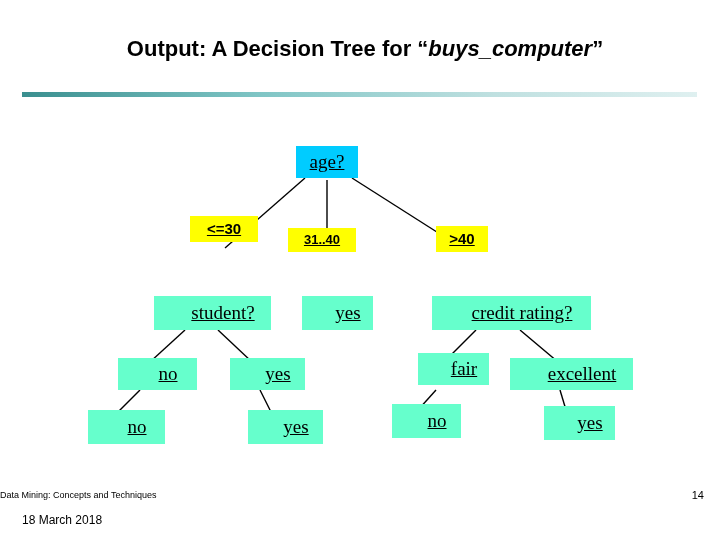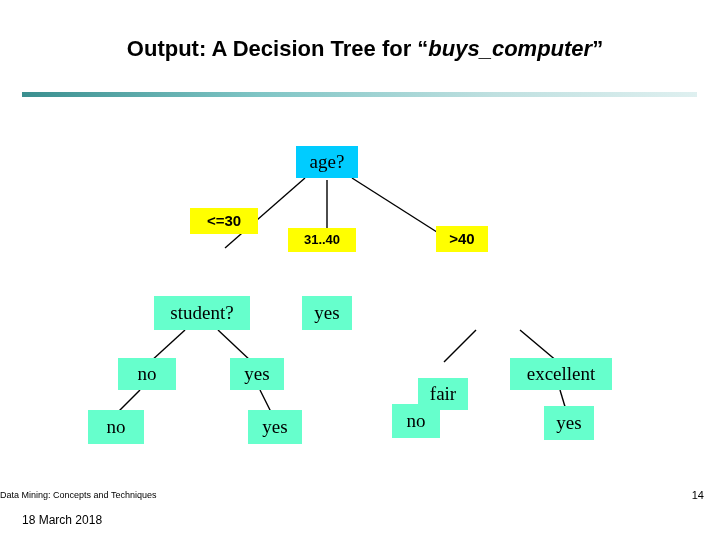--- a/index.html
+++ b/index.html
@@ -41,30 +41,32 @@
     height: 5px;
     background: linear-gradient(to right, #3a8f8f 0%, #7fc5c5 35%, #bfe0e0 70%, #dff0f0 100%);
   }
   .node {
     position: absolute;
     display: flex;
     align-items: center;
     justify-content: center;
     text-align: center;
     line-height: 1.05;
+    text-decoration: underline;
   }
   .node.cyan {
     background: #00ccff;
     color: #000000;
     font-size: 19px;
   }
   .node.green {
     background: #66ffcc;
     color: #000000;
     font-size: 19px;
+    padding-left: 21px;
   }
   .node.yellow {
     background: #ffff00;
     color: #000000;
     font-family: "Liberation Sans", sans-serif;
     font-weight: bold;
     font-size: 15px;
   }
   #edges {
     position: absolute;
@@ -124,50 +126,53 @@
       <line x1="520" y1="330" x2="558" y2="362"></line>
       <line x1="436" y1="390" x2="418" y2="410"></line>
       <line x1="560" y1="390" x2="566" y2="410"></line>
     </g>
   </svg>
 
   <div class="node cyan" style="left:296px; top:146px; width:62px; height:32px;">
     <span>age?</span>
   </div>
 
-  <div class="node yellow" style="left:190px; top:208px; width:68px; height:26px;justify-content:center;">
+  <div class="node yellow" style="left:190px; top:216px; width:68px; height:26px;justify-content:center;">
     <span>&lt;=30</span>
   </div>
 
   <div class="node yellow" style="left:288px; top:228px; width:68px; height:24px; font-size:13px;">
     <span>31..40</span>
   </div>
 
   <div class="node yellow" style="left:436px; top:226px; width:52px; height:26px;">
     <span>&gt;40</span>
   </div>
 
   <div class="node green" style="left:154px; top:296px; width:96px; height:34px;">
     <span>student?</span>
   </div>
 
   <div class="node green" style="left:302px; top:296px; width:50px; height:34px;">
     <span>yes</span>
   </div>
 
+  <div class="node green" style="left:432px; top:296px; width:138px; height:34px;">
+    <span>credit rating?</span>
+  </div>
 
   <div class="node green" style="left:118px; top:358px; width:58px; height:32px;">
     <span>no</span>
   </div>
 
   <div class="node green" style="left:230px; top:358px; width:54px; height:32px;">
     <span>yes</span>
   </div>
 
-  <div class="node green" style="left:418px; top:378px; width:50px; height:32px;">
+  <div class="node green" style="left:418px; top:353px; width:50px; height:32px;">
     <span>fair</span>
   </div>
 
   <div class="node green" style="left:510px; top:358px; width:102px; height:32px;">
     <span>excellent</span>
   </div>
 
   <div class="node green" style="left:88px; top:410px; width:56px; height:34px;">
     <span>no</span>
   </div>

